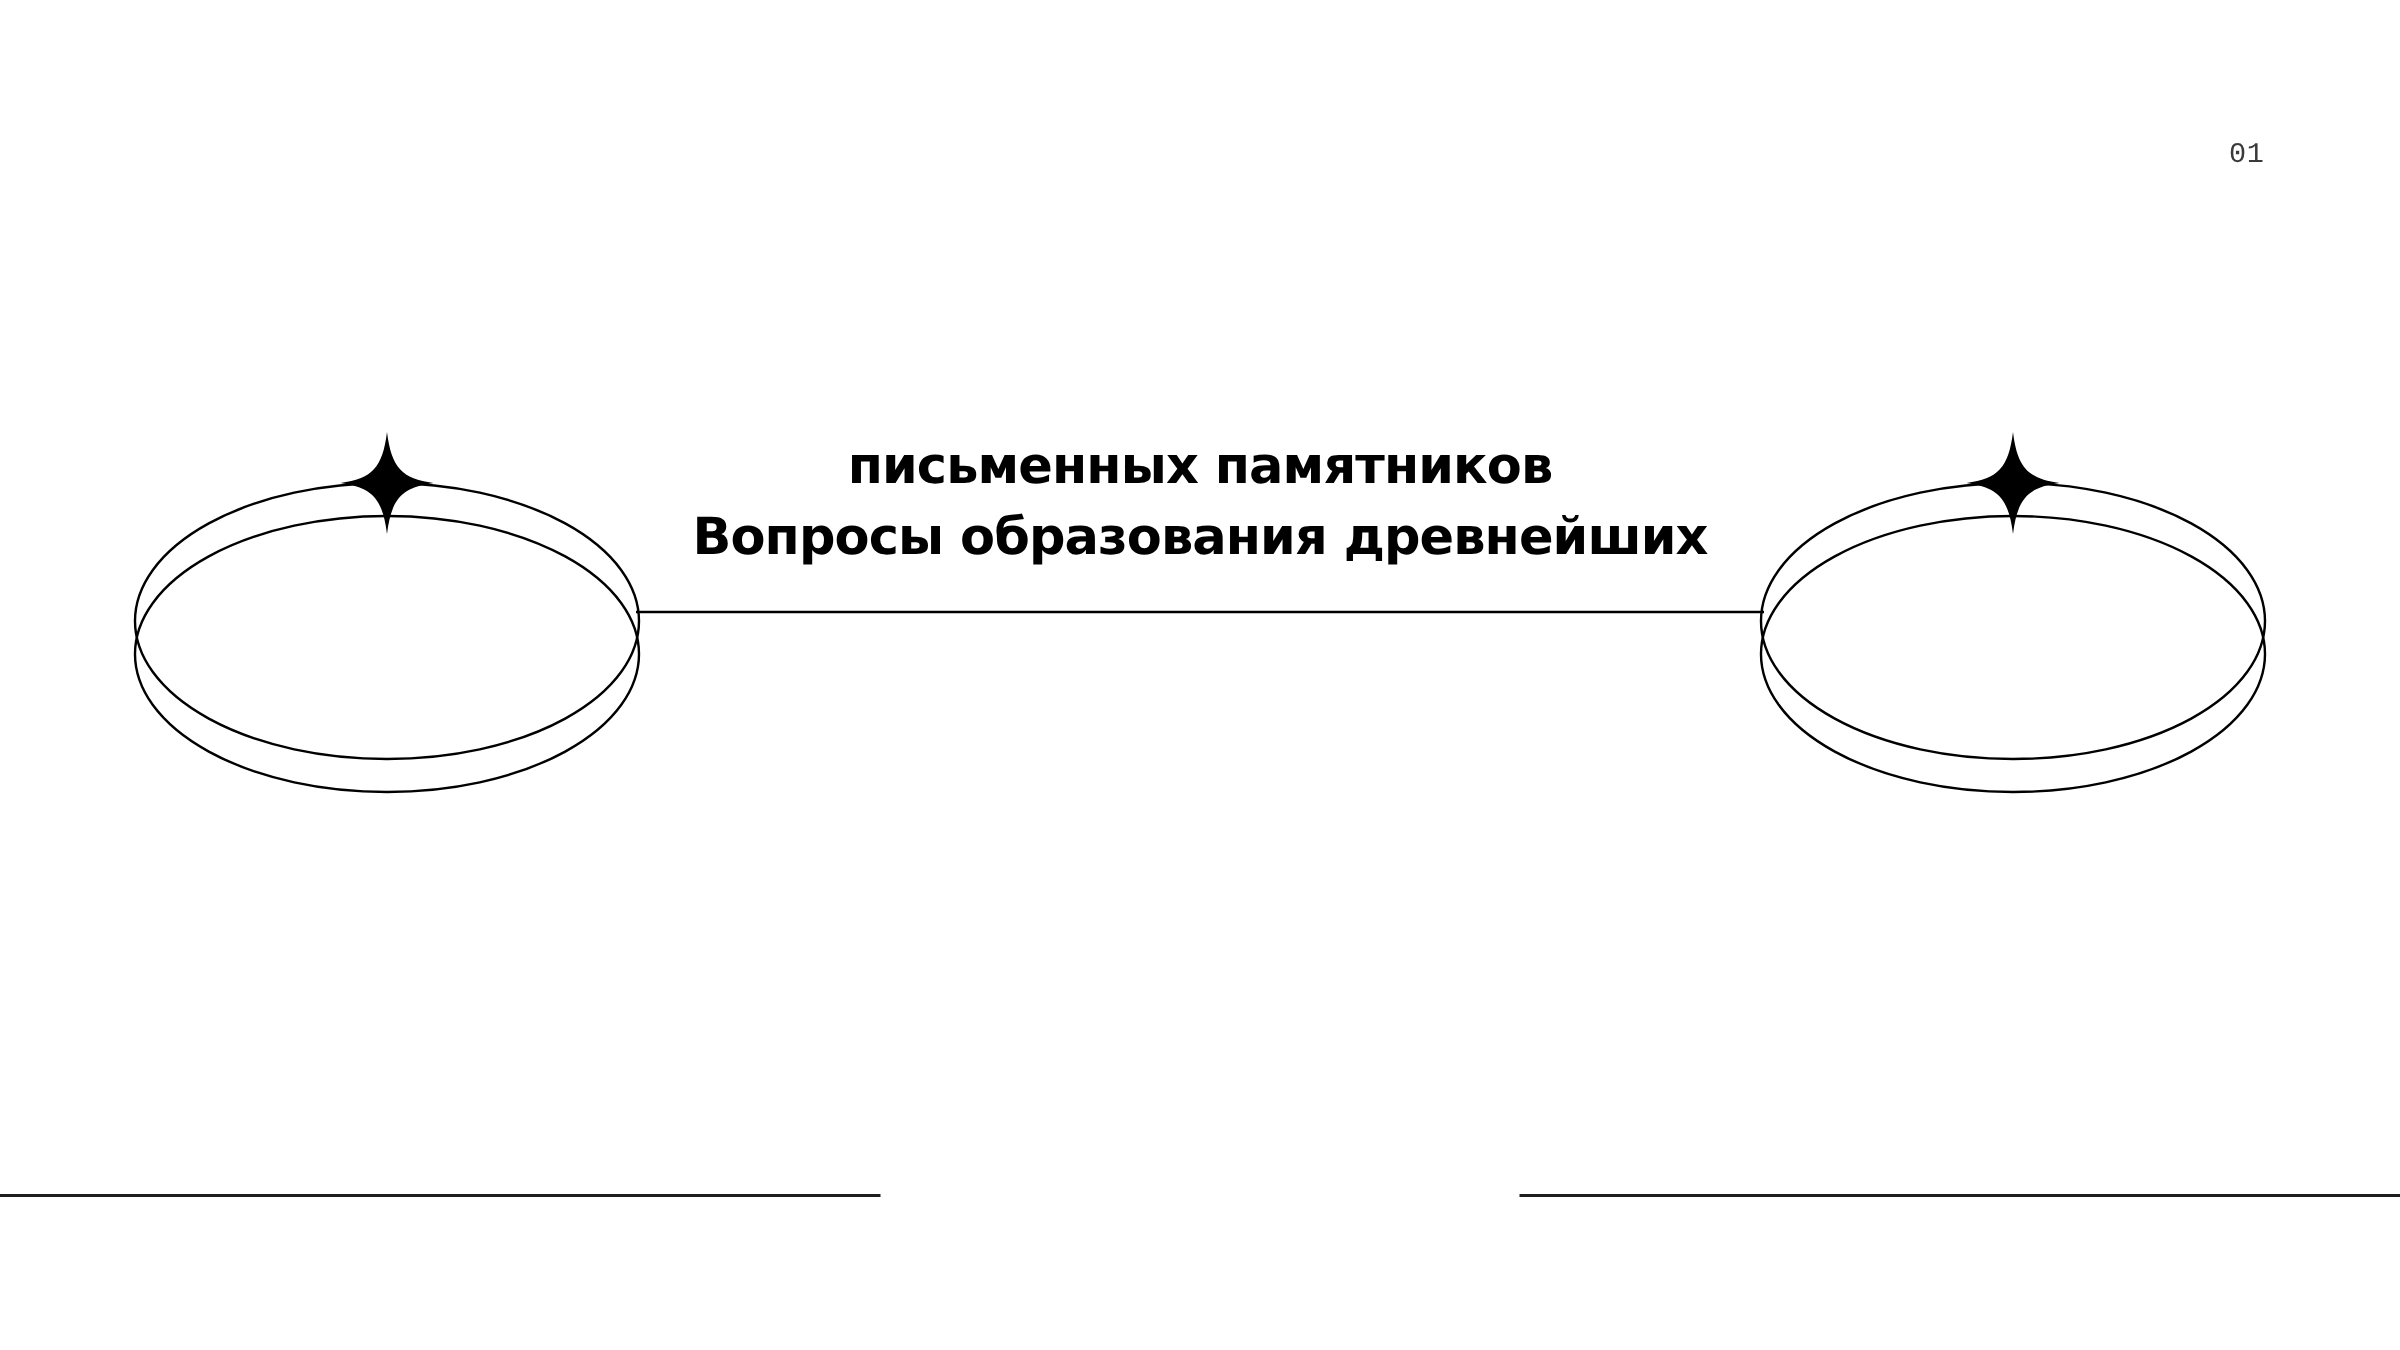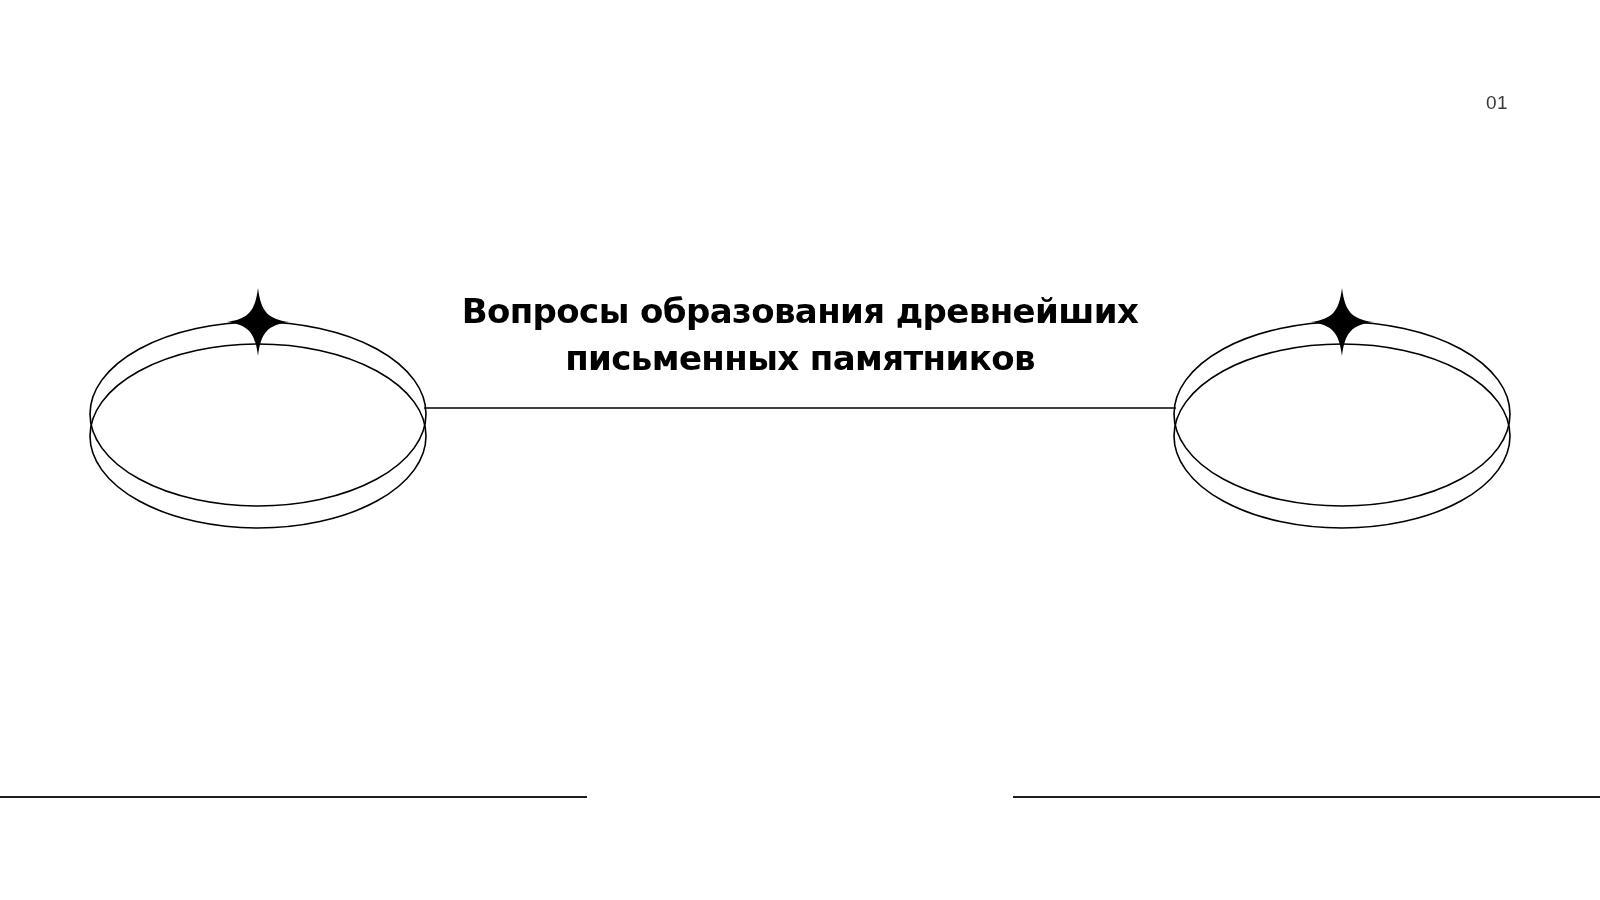--- a/index.html
+++ b/index.html
@@ -18,21 +18,21 @@
       position: absolute;
       left: 0; top: 0;
       width: 1600px;
       height: 900px;
       background: #ffffff;
     }
     .page-number {
       position: absolute;
       left: 1486px;
       top: 92px;
-      font-family: Liberation Sans, sans-serif;
+      font-family: Liberation Mono, monospace;
       font-size: 19px;
       color: #3a3a3a;
       letter-spacing: 0.5px;
     }
     .title {
       position: absolute;
       left: 400px;
       top: 288px;
       width: 800px;
       text-align: center;
@@ -81,19 +81,19 @@
     <g>
       <ellipse cx="1342" cy="414" rx="168" ry="92" fill="none" stroke="#000" stroke-width="1.6"></ellipse>
       <ellipse cx="1342" cy="436" rx="168" ry="92" fill="none" stroke="#000" stroke-width="1.6"></ellipse>
     </g>
     <g transform="translate(1342,322)">
       <path d="M0,-34 C3,-10 10,-3 31,0 C10,3 3,10 0,34 C-3,10 -10,3 -31,0 C-10,-3 -3,-10 0,-34 Z" fill="#000"></path>
     </g>
   </svg>
 
   <h1 class="title" style="margin:0;">
+    <span>письменных памятников</span>
     <span>Вопросы образования древнейших</span>
-    <span>письменных памятников</span>
   </h1>
 
   <div class="bottom-line left"></div>
   <div class="bottom-line right"></div>
 </div>
 
 </body></html>

